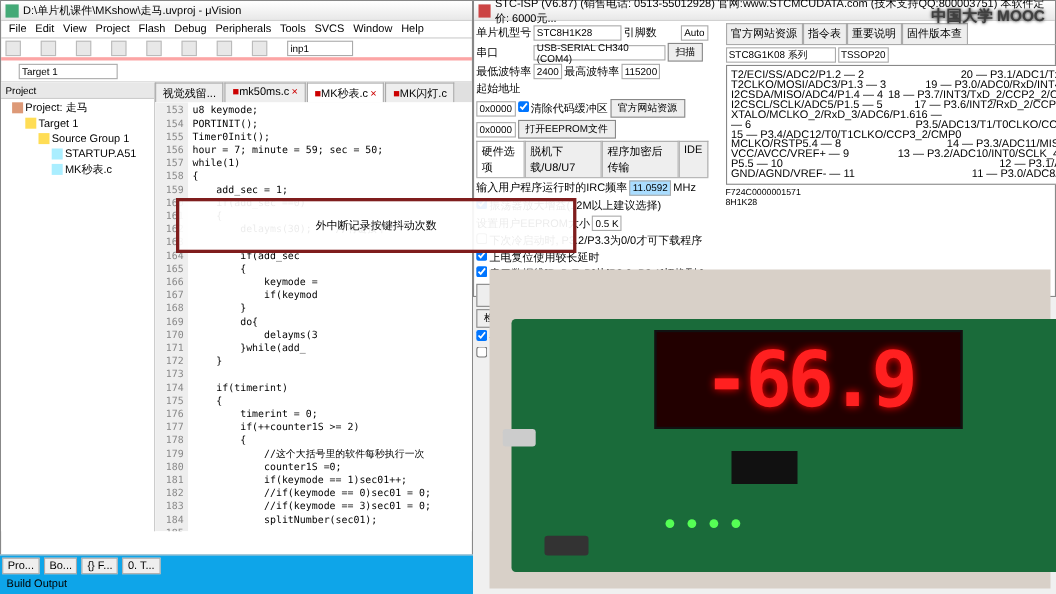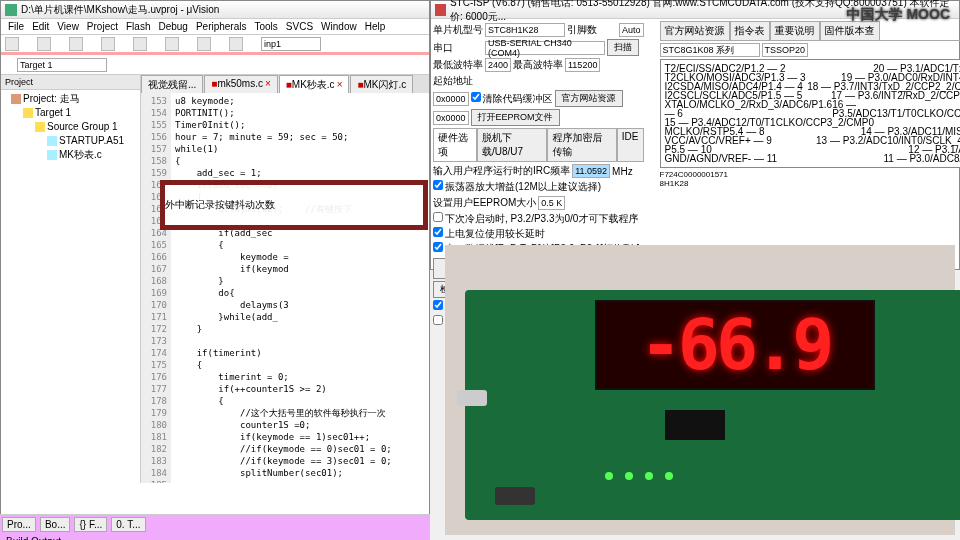--- a/index.html
+++ b/index.html
@@ -26,35 +26,35 @@
 .ic-f{background:#fd5}
 .ic-c{background:#aef}
 .code{flex:1;display:flex;flex-direction:column;position:relative}
 .tabs{height:18px;display:flex;gap:1px;background:#e0e0e0;font-size:9px}
 .tab{padding:2px 6px;background:#fff;border:1px solid #aaa;border-bottom:none}
 .tab.inact{background:#eee}
 .tab .x{color:#c00;margin-left:2px}
 .editor{flex:1;display:flex;overflow:hidden;background:#fff}
 .gut{width:30px;background:#eee;text-align:right;padding:2px 4px;font-family:Consolas,monospace;font-size:9px;color:#888;line-height:12px}
 .src{flex:1;padding:2px 4px;font-family:Consolas,monospace;font-size:9px;line-height:12px;white-space:pre;color:#000}
-.bot{position:absolute;bottom:0;left:0;width:430px;height:26px;background:#f0abfc;border-top:1px solid #ccc;font-size:9px}
+.bot{position:absolute;bottom:0;left:0;width:430px;height:36px;background:#0ea5e9;border-top:1px solid #ccc;font-size:9px}
 .bot-tabs{display:flex;gap:4px;padding:2px}
 .bot-tab{padding:1px 4px;border:1px solid #aaa;background:#eee}
 .stc{left:430px;top:0;width:530px;height:270px}
 .stc-body{display:flex;padding:2px;gap:16px}
 .stc-l{width:250px}
 .stc-r{flex:1}
 .row{display:flex;align-items:center;gap:2px;margin:2px 0;font-size:9px}
 .row label{min-width:50px}
 .chk{display:flex;align-items:flex-start;gap:2px;font-size:9px;margin:1px 0}
 .chk input{width:10px;height:10px}
 .btn2{border:1px solid #888;background:#eee;padding:1px 6px;font-size:9px}
 .pins{border:1px solid #888;font-size:7px;padding:4px;background:#fff}
 .pin-row{display:flex;justify-content:space-between;line-height:9px}
-.overlay{position:absolute;left:160px;top:180px;width:268px;height:50px;background:rgba(255,255,255,0.92);border:5px solid #7f1d1d;display:flex;align-items:center;justify-content:flex-start;font-size:22px;z-index:10}
+.overlay{position:absolute;left:160px;top:180px;width:364px;height:50px;background:rgba(255,255,255,0.92);border:3px solid #7f1d1d;display:flex;align-items:center;justify-content:center;font-size:22px;z-index:10}
 .hw{position:absolute;left:445px;top:245px;width:510px;height:290px;background:#d8d0c8}
 .pcb{position:absolute;left:20px;top:45px;width:572px;height:230px;background:#1a6b3a;border-radius:4px}
 .disp{position:absolute;left:130px;top:10px;width:280px;height:90px;background:#200;border:2px solid #111;display:flex;align-items:center;justify-content:center}
 .seg{font-family:monospace;font-size:70px;color:#ff2020;letter-spacing:-4px;font-weight:bold;text-shadow:0 0 8px #f00}
 .ubtn{position:absolute;width:40px;height:18px;background:#333;border-radius:3px}
 .led{position:absolute;width:8px;height:8px;background:#5f5;border-radius:50%}
 .mooc{position:absolute;right:10px;top:6px;font-size:14px;color:#404040;font-weight:bold;z-index:20;text-shadow:0 0 3px #000}
 .btnrow{display:flex;gap:4px;margin:2px 0}
 .stc-tabs{display:flex;font-size:9px;border-bottom:1px solid #aaa}
 .stc-tab{padding:2px 4px;border:1px solid #aaa;border-bottom:none;background:#fff}

